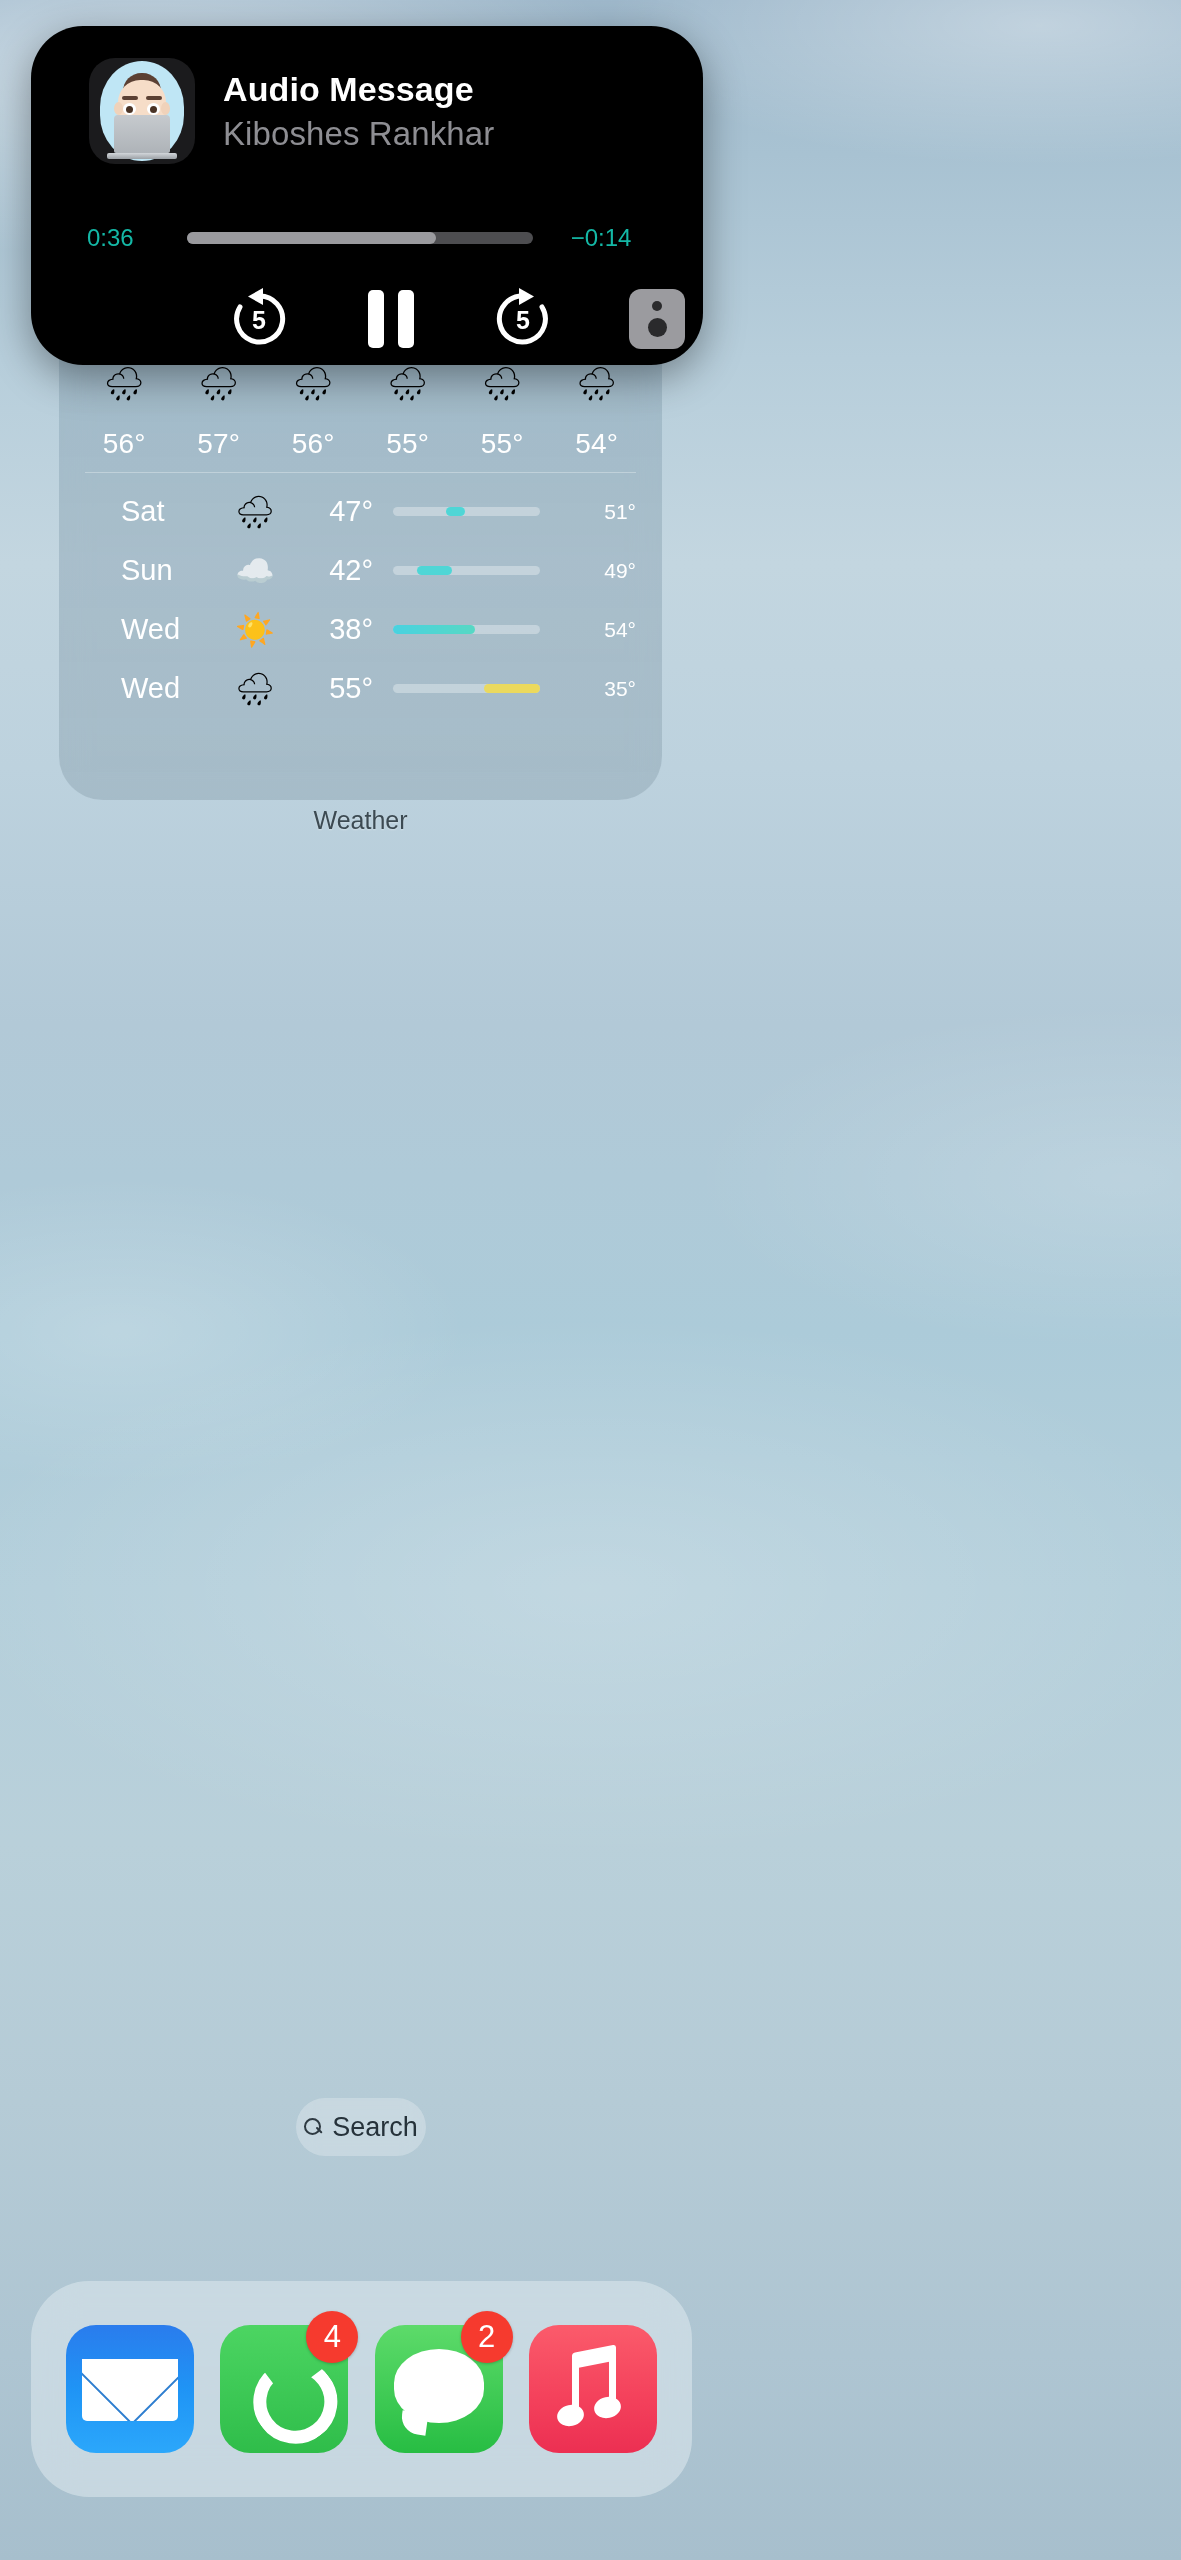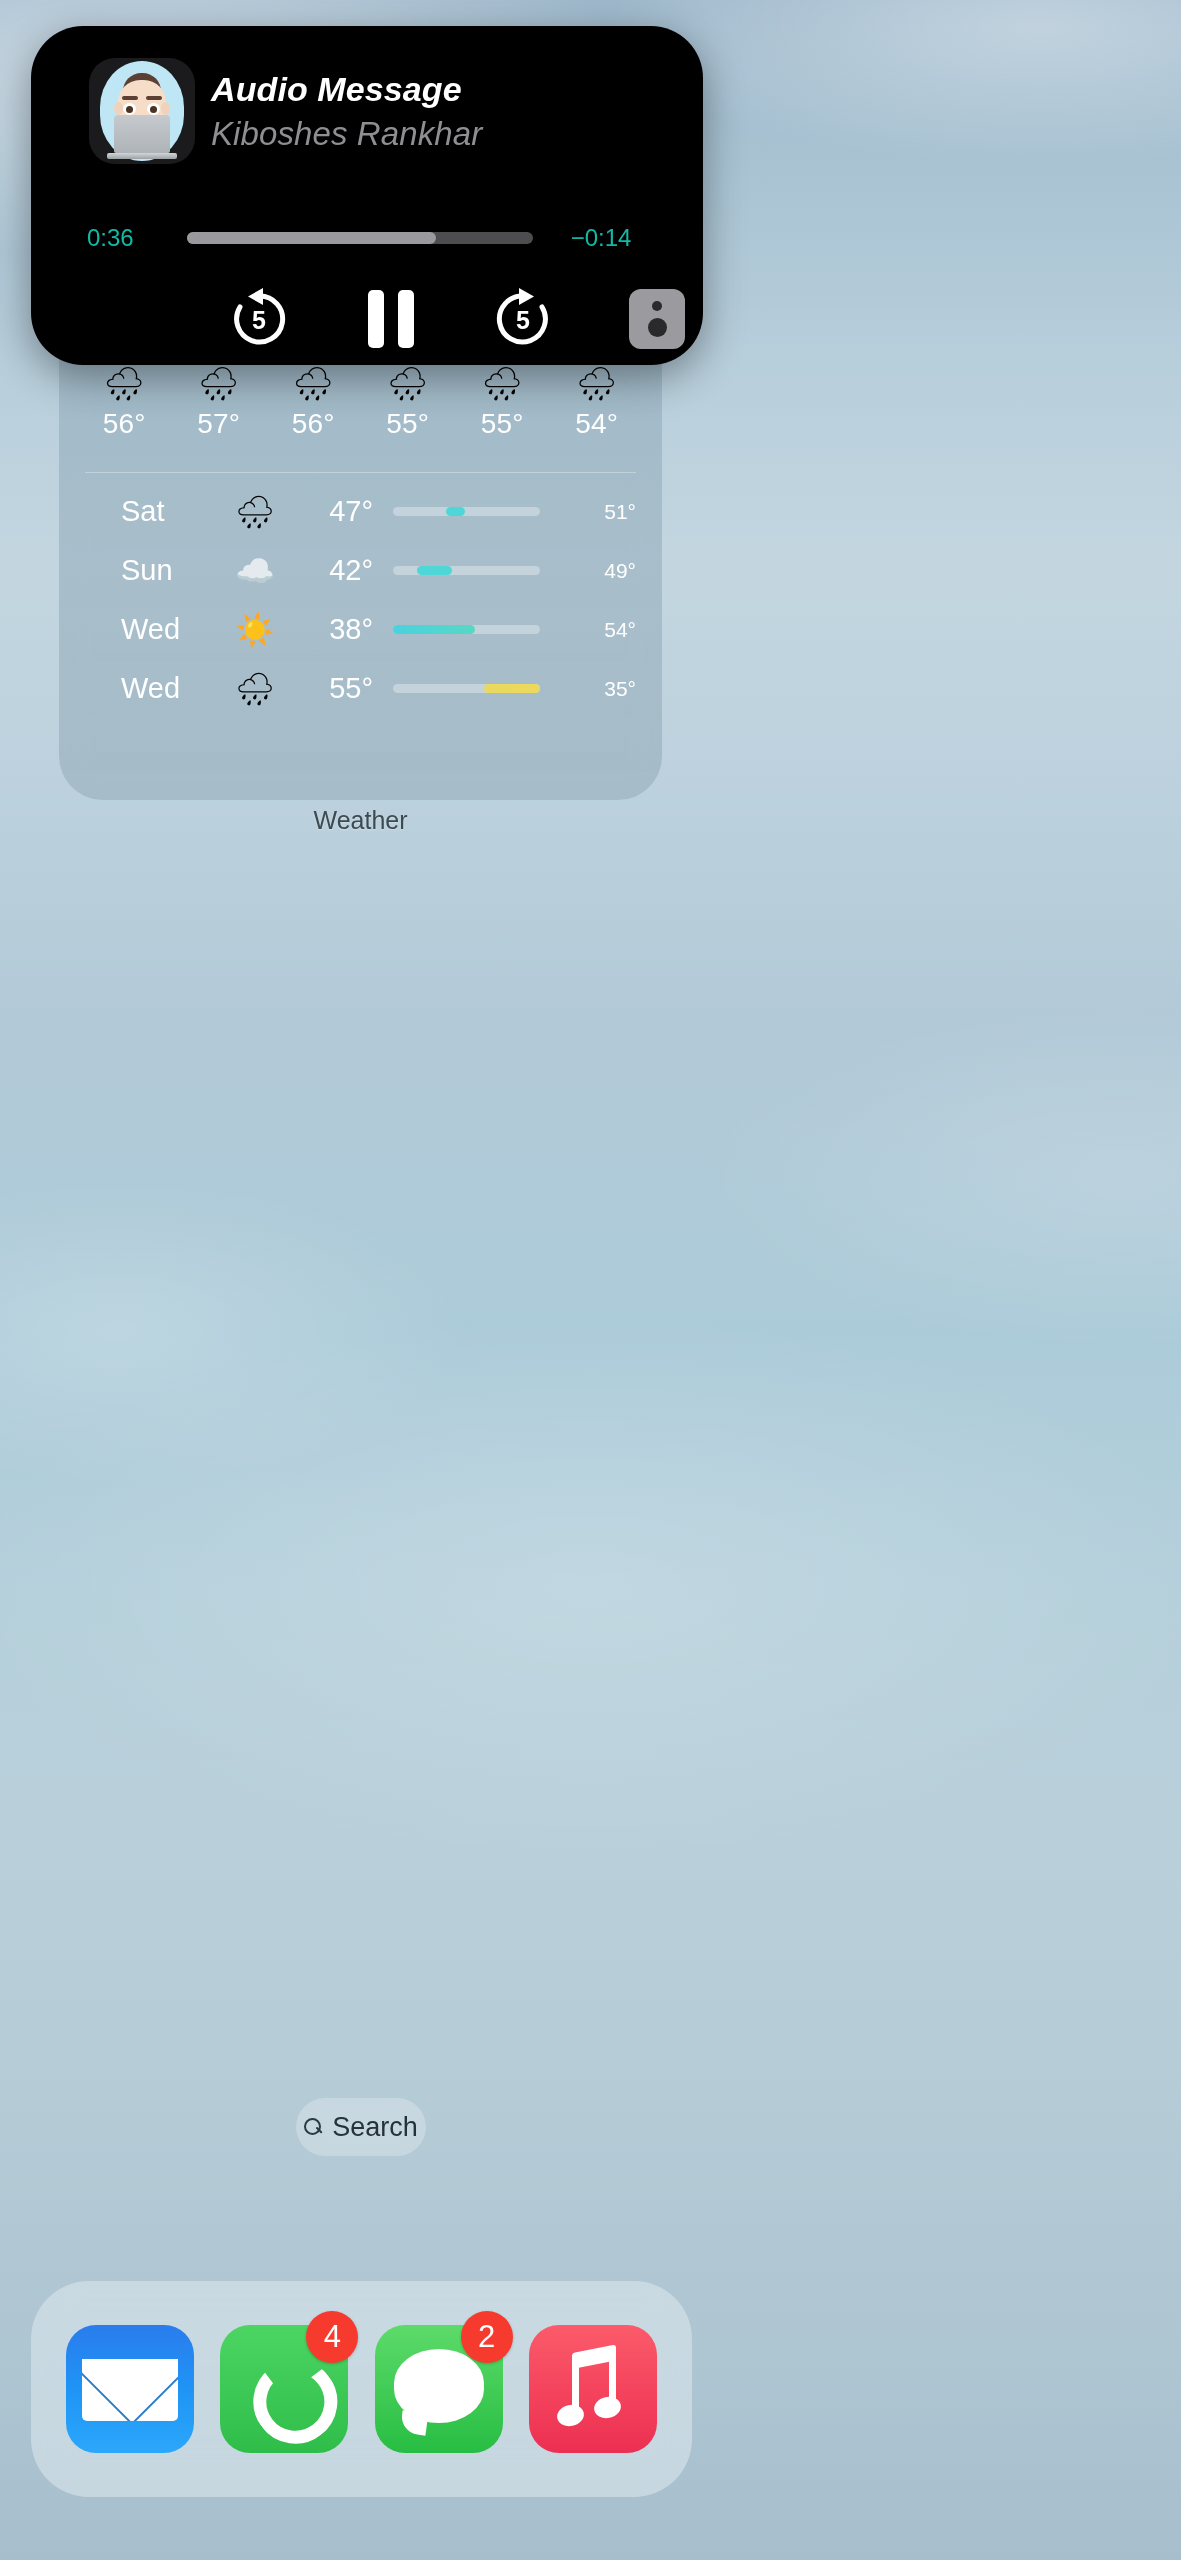--- a/index.html
+++ b/index.html
@@ -45,21 +45,21 @@
     backdrop-filter:blur(14px);
     overflow:hidden;
   }
   .hourly-row {
     position:absolute; left:0; right:0; top:60px;
     display:flex; justify-content:space-around; align-items:flex-end;
     padding:0 18px;
   }
   .hour-cell { display:flex; flex-direction:column; align-items:center; width:92px; }
   .hour-icon { font-size:33px; line-height:1; height:40px; display:flex; align-items:flex-end; filter:saturate(.9); }
-  .hour-temp { color:#fff; font-size:28px; font-weight:500; margin-top:8px; letter-spacing:.3px; }
+  .hour-temp { color:#fff; font-size:28px; font-weight:500; margin-top:28px; letter-spacing:.3px; }
 
   .wx-divider {
     position:absolute; left:26px; right:26px; top:172px;
     height:1px; background:rgba(255,255,255,.30);
   }
 
   .daily-list { position:absolute; left:0; right:0; top:182px;margin-left:36px; }
   .day-row {
     display:flex; align-items:center; height:59px; padding:0 26px;
   }
@@ -120,21 +120,21 @@
     background:linear-gradient(180deg,#c6cace,#aeb3b8);
     border-radius:4px 4px 2px 2px;
   }
   .laptop-logo {
     position:absolute; left:49px; top:71px; font-size:11px; color:#e9ecee; line-height:1;
   }
   .laptop-base {
     position:absolute; left:18px; top:95px; width:70px; height:6px;
     background:linear-gradient(180deg,#d2d6da,#9ca1a6); border-radius:2px;
   }
-  .np-meta { margin-left:16px;font-style:italic; }
+  .np-meta { margin-left:28px; }
   .np-title { color:#fff; font-size:34px; font-weight:700; letter-spacing:.1px; }
   .np-sub { color:#8e8e93; font-size:33px; font-weight:400; margin-top:6px; letter-spacing:.1px; }
 
   .np-scrub-row {
     position:absolute; left:0; right:0; top:198px;
     display:flex; align-items:center; padding:0 56px;
   }
   .np-time { color:#14b8a6; font-size:24px; font-weight:400; width:78px; }
   .np-time.right { text-align:center; width:92px; }
   .np-track {

